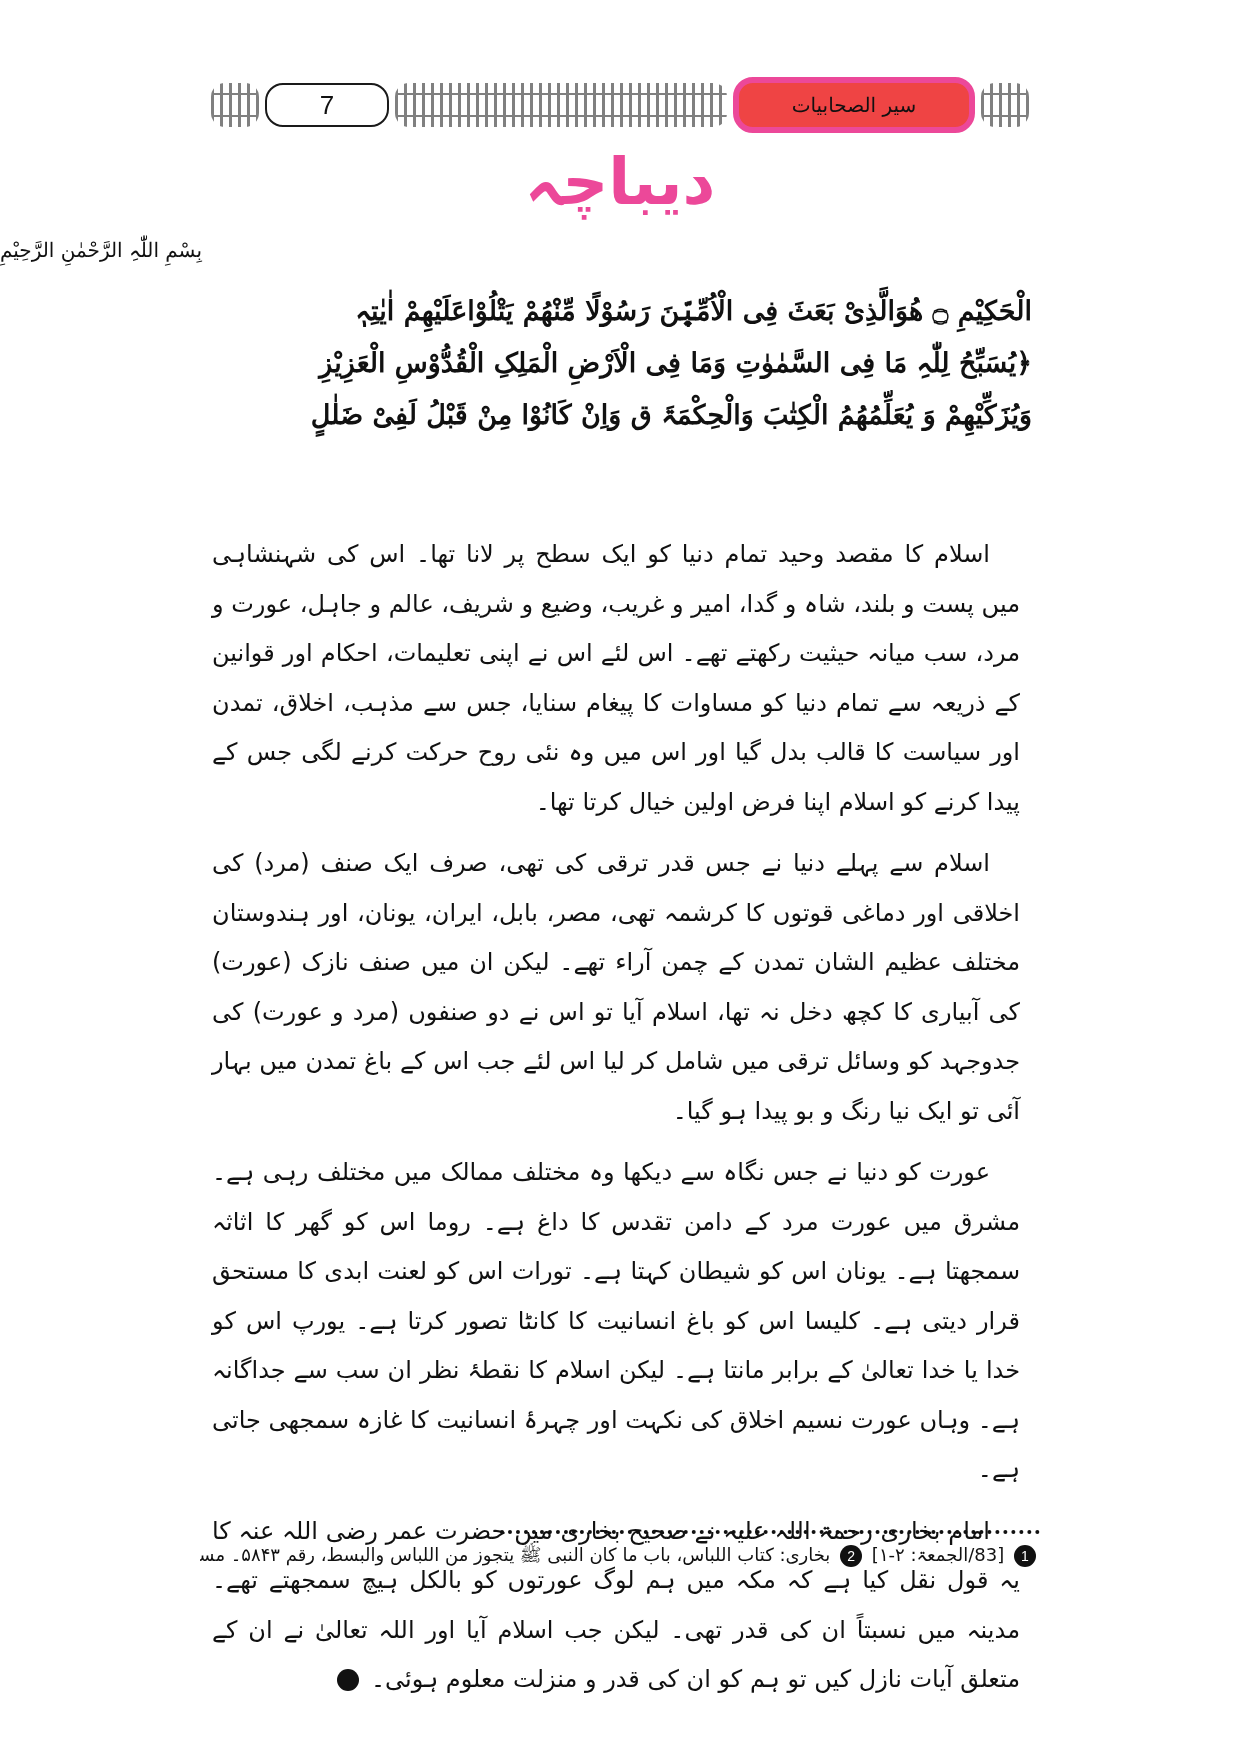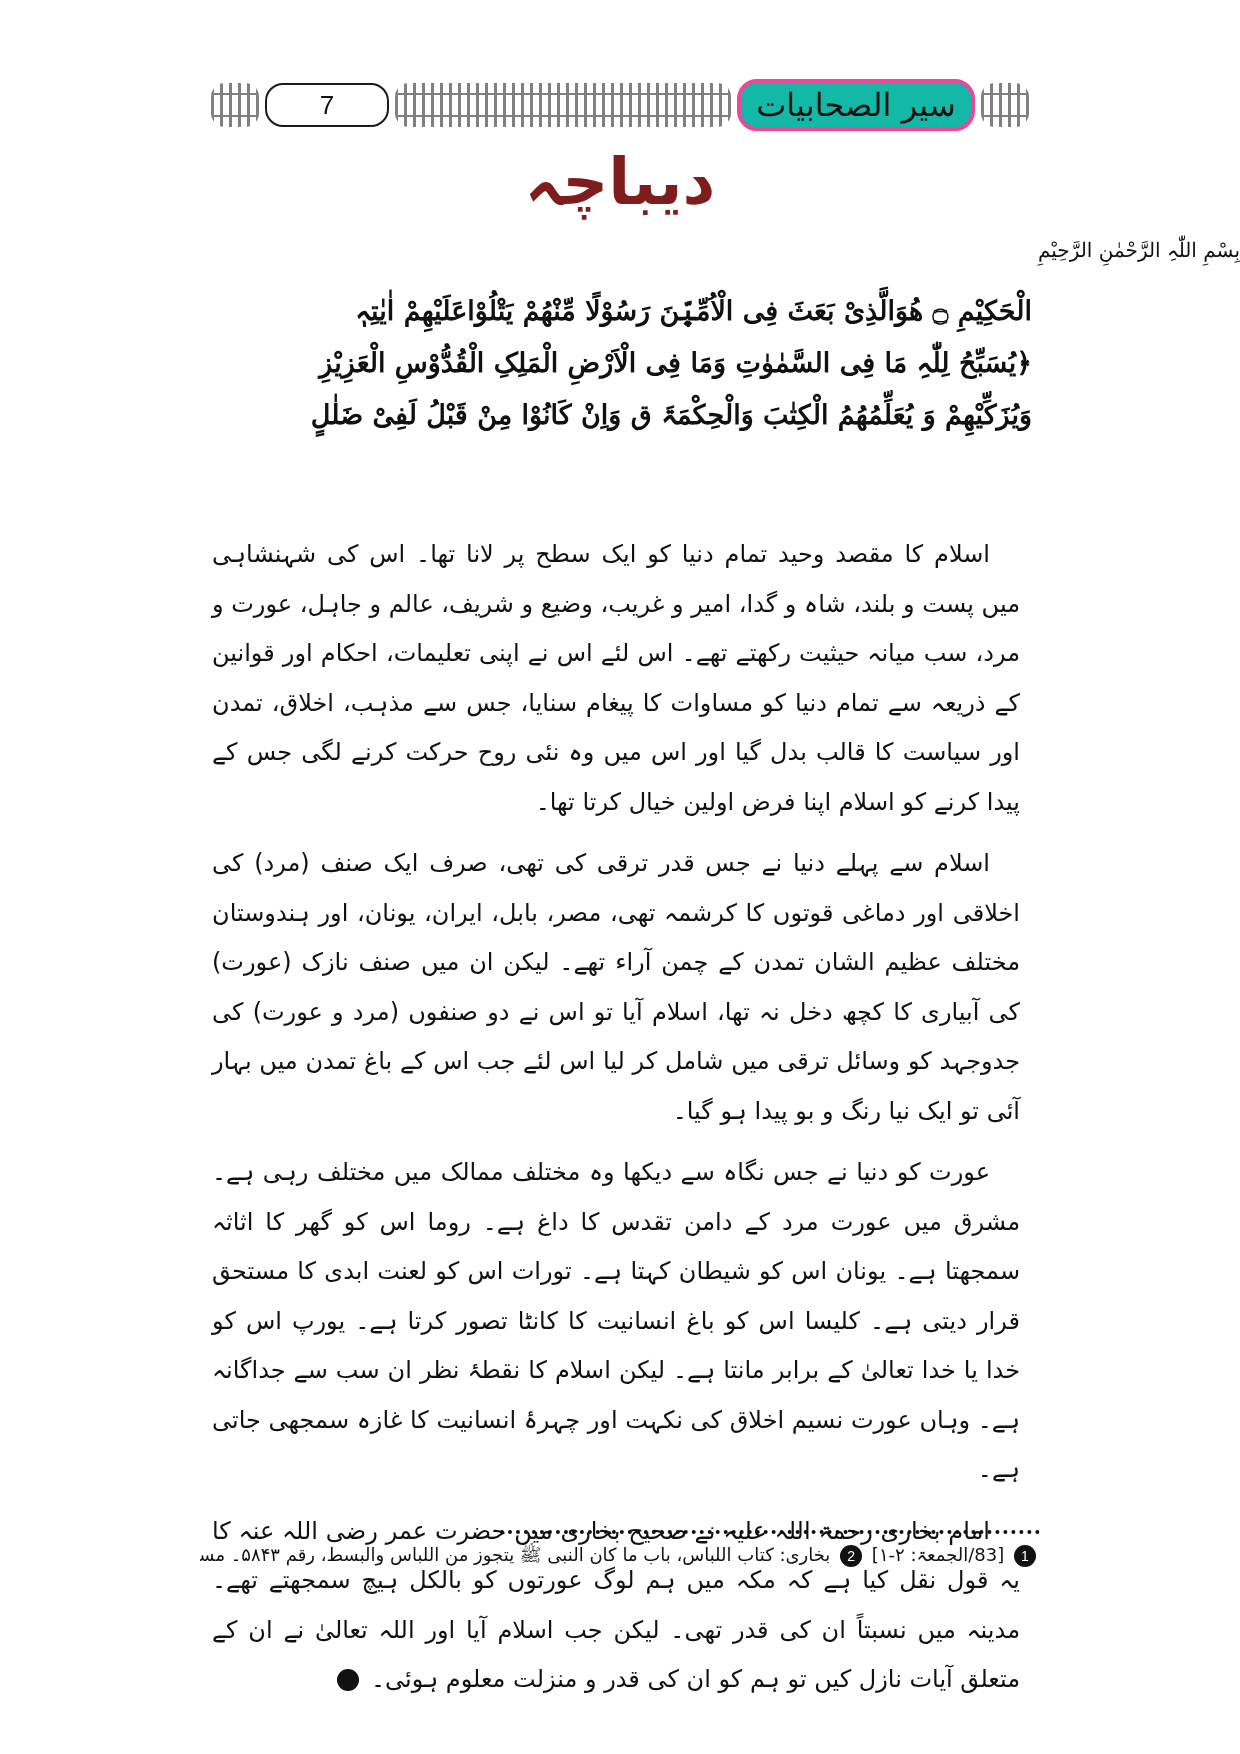--- a/index.html
+++ b/index.html
@@ -21,32 +21,32 @@
       repeating-linear-gradient(0deg, transparent 0 10px, #1a1a1a 10px 12px, transparent 12px 22px);
     opacity: .55; border-radius: 14px;
   }
   .ornament.small { flex: 0 0 48px; }
   .page-number-box {
     width: 120px; height: 40px; border: 2px solid #1a1a1a; border-radius: 18px;
     display: flex; align-items: center; justify-content: center;
     font-family: "Liberation Sans", sans-serif; font-size: 26px; color: #111; background: #fff;
   }
   .book-title-box {
-    width: 230px; height: 44px; border: 4px solid #ec4899; border-radius: 20px;
+    width: 230px; height: 44px; border: 6px solid #ec4899; border-radius: 20px;
     display: flex; align-items: center; justify-content: center;
-    font-family: "DejaVu Serif", serif; font-size: 32px; direction: rtl; background: #14b8a6;
+    font-family: "DejaVu Serif", serif; font-size: 20px; direction: rtl; background: #ef4444;
   }
 
   .chapter-title {
     position: absolute; left: 0; width: 1240px; top: 145px; text-align: center;
     font-family: "DejaVu Sans", sans-serif; font-weight: bold; font-size: 64px;
-    letter-spacing: 2px; direction: rtl; color: #7f1d1d;
+    letter-spacing: 2px; direction: rtl; color: #ec4899;
   }
   .bismillah {
-    position: absolute; left: 0; width: 1240px; top: 238px; text-align: right;
+    position: absolute; left: 0; width: 1240px; top: 238px; text-align: left;
     font-family: "DejaVu Serif", serif; font-size: 20px; direction: rtl;
   }
 
   .quran {
     position: absolute; left: 262px; width: 770px; top: 285px;
     direction: rtl; text-align: justify; text-align-last: right;
     font-family: "DejaVu Serif", serif; font-size: 27px; line-height: 52px; font-weight: bold;
   }
   .ref-badge {
     display: inline-block; width: 22px; height: 22px; border-radius: 50%;

